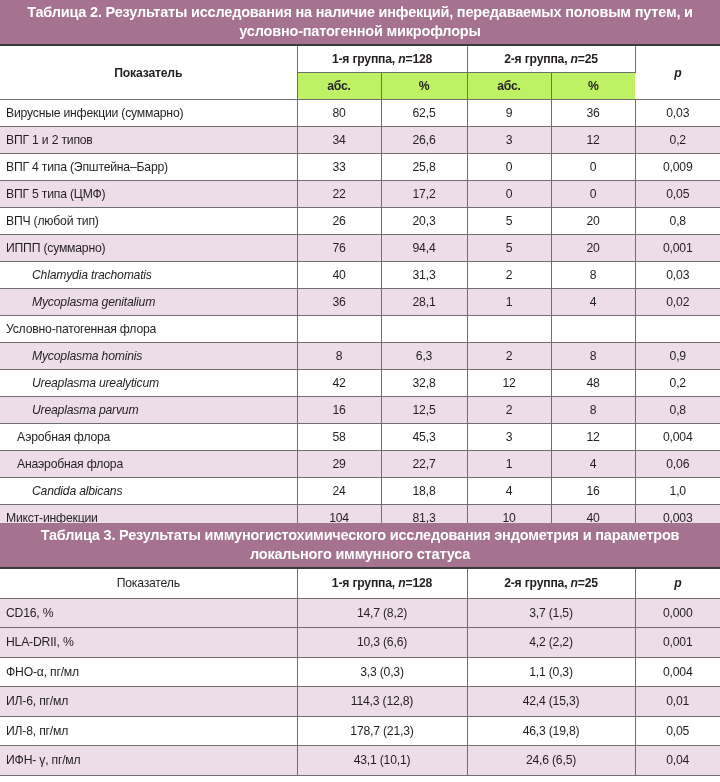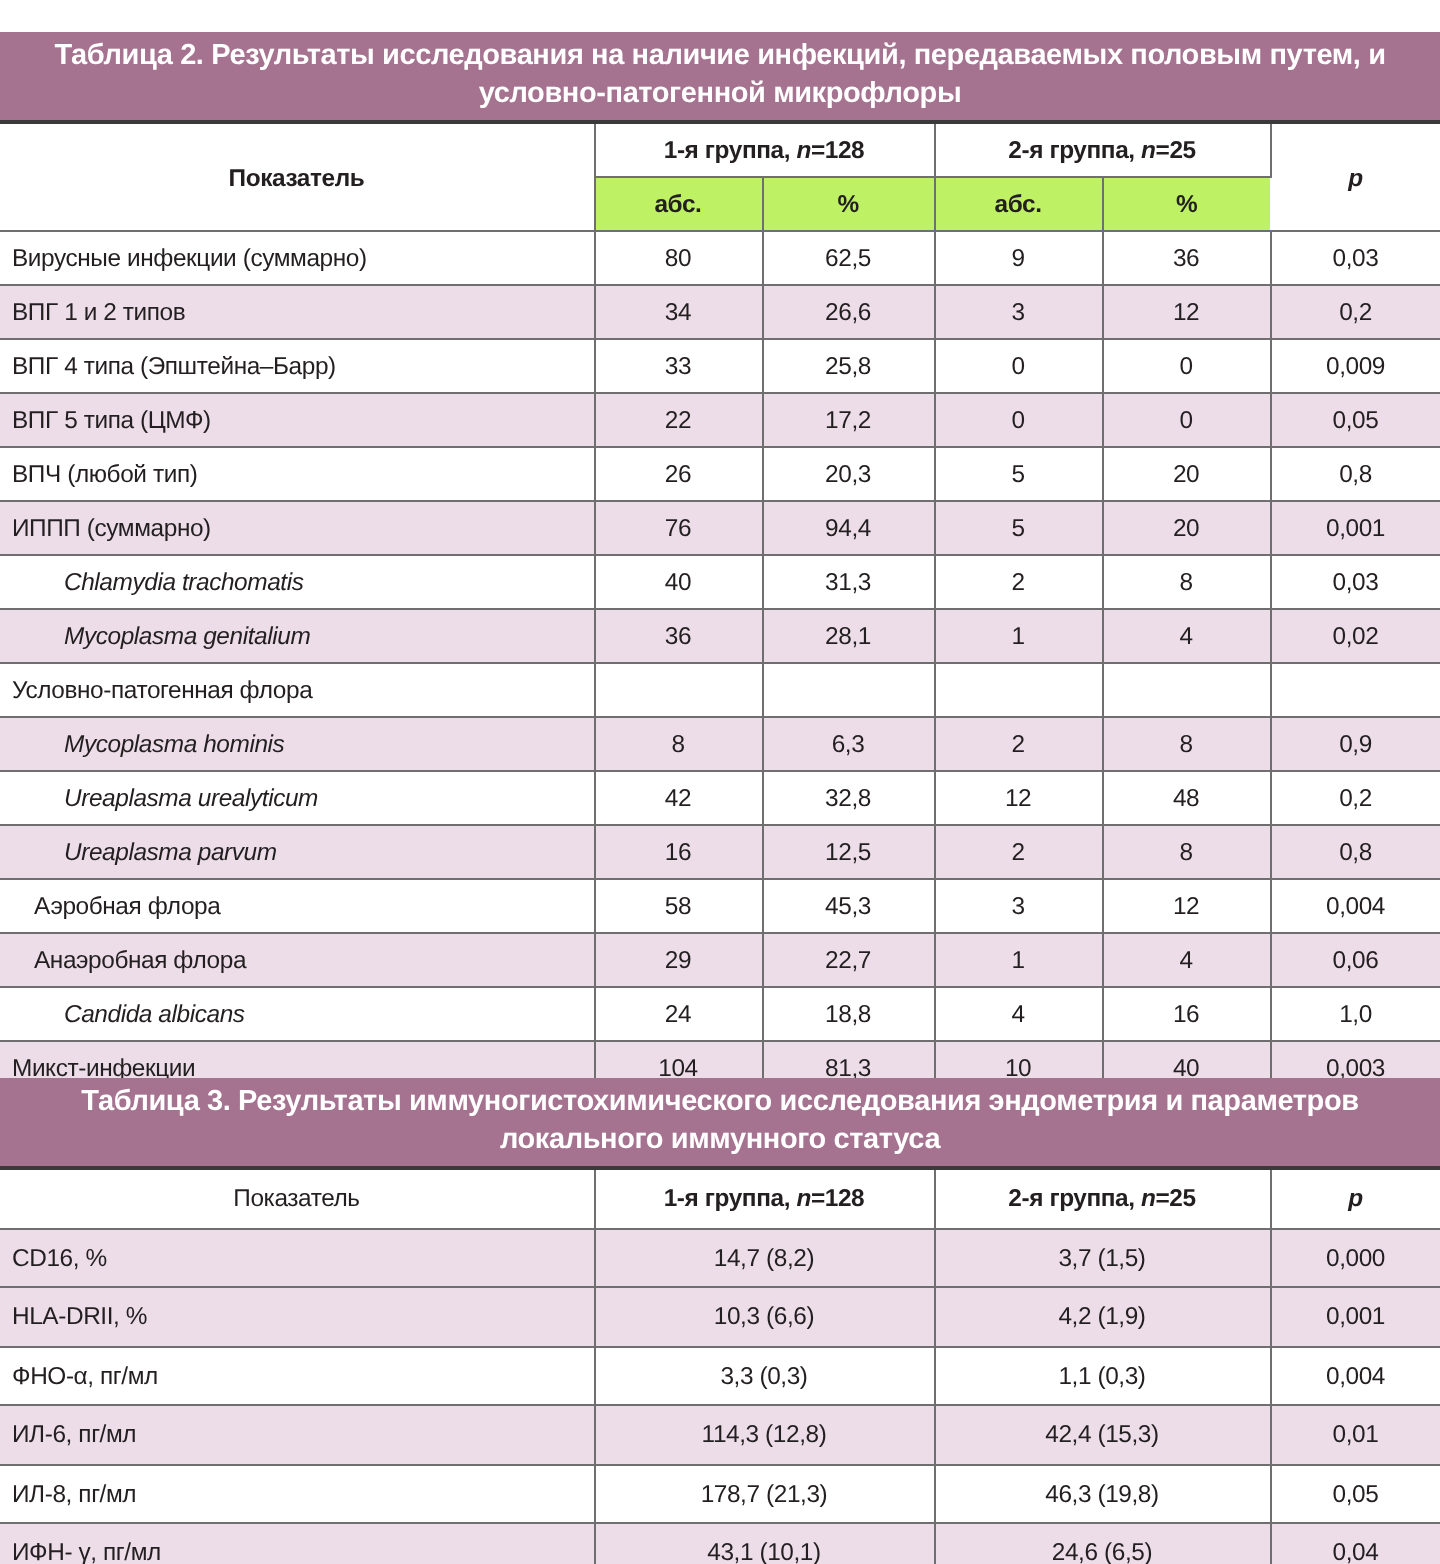--- a/index.html
+++ b/index.html
@@ -1,19 +1,19 @@
 <!DOCTYPE html>
 <html><head>
 <meta charset="utf-8">
 <style>
   html, body { margin: 0; padding: 0; background: #ffffff; }
   body { width: 720px; height: 782px; position: relative; overflow: hidden;
          font-family: "Liberation Sans", "DejaVu Sans", sans-serif; color: #231f20; }
   .title-band { background: #a5728f; color: #ffffff; font-weight: bold; font-size: 14.5px;
-                text-align: center; line-height: 19px; padding: 3px 4px 3px 4px; letter-spacing: -0.2px; margin-top: 16px; }
+                text-align: center; line-height: 19px; padding: 3px 4px 3px 4px; letter-spacing: -0.2px; }
   table { border-collapse: collapse; width: 720px; table-layout: fixed; }
   td, th { font-size: 12.2px; height: 26px; padding: 0 8px; border-bottom: 1.2px solid #6f6f6f;
            border-right: 1.2px solid #6f6f6f; text-align: center; letter-spacing: -0.2px; }
   td:last-child, th:last-child { border-right: none; }
   th { font-weight: bold; }
   .head-top-rule { border-top: 2px solid #3a3a3a; }
   .hdr-sub { background: #bef264; }
   tr.pink td { background: #ecdde8; }
   td.label { text-align: left; padding-left: 6px; margin-left: 32px; }
   td.label.indent { padding-left: 17px; }
@@ -207,21 +207,21 @@
     <tbody id="t3body">
         <tr class="pink">
           <td class="label">CD16, %</td>
           <td>14,7 (8,2)</td>
           <td>3,7 (1,5)</td>
           <td>0,000</td>
         </tr>
         <tr class="pink">
           <td class="label">HLA-DRII, %</td>
           <td>10,3 (6,6)</td>
-          <td>4,2 (1,9)</td>
+          <td>4,2 (2,2)</td>
           <td>0,001</td>
         </tr>
         <tr>
           <td class="label">ФНО-α, пг/мл</td>
           <td>3,3 (0,3)</td>
           <td>1,1 (0,3)</td>
           <td>0,004</td>
         </tr>
         <tr class="pink">
           <td class="label">ИЛ-6, пг/мл</td>

